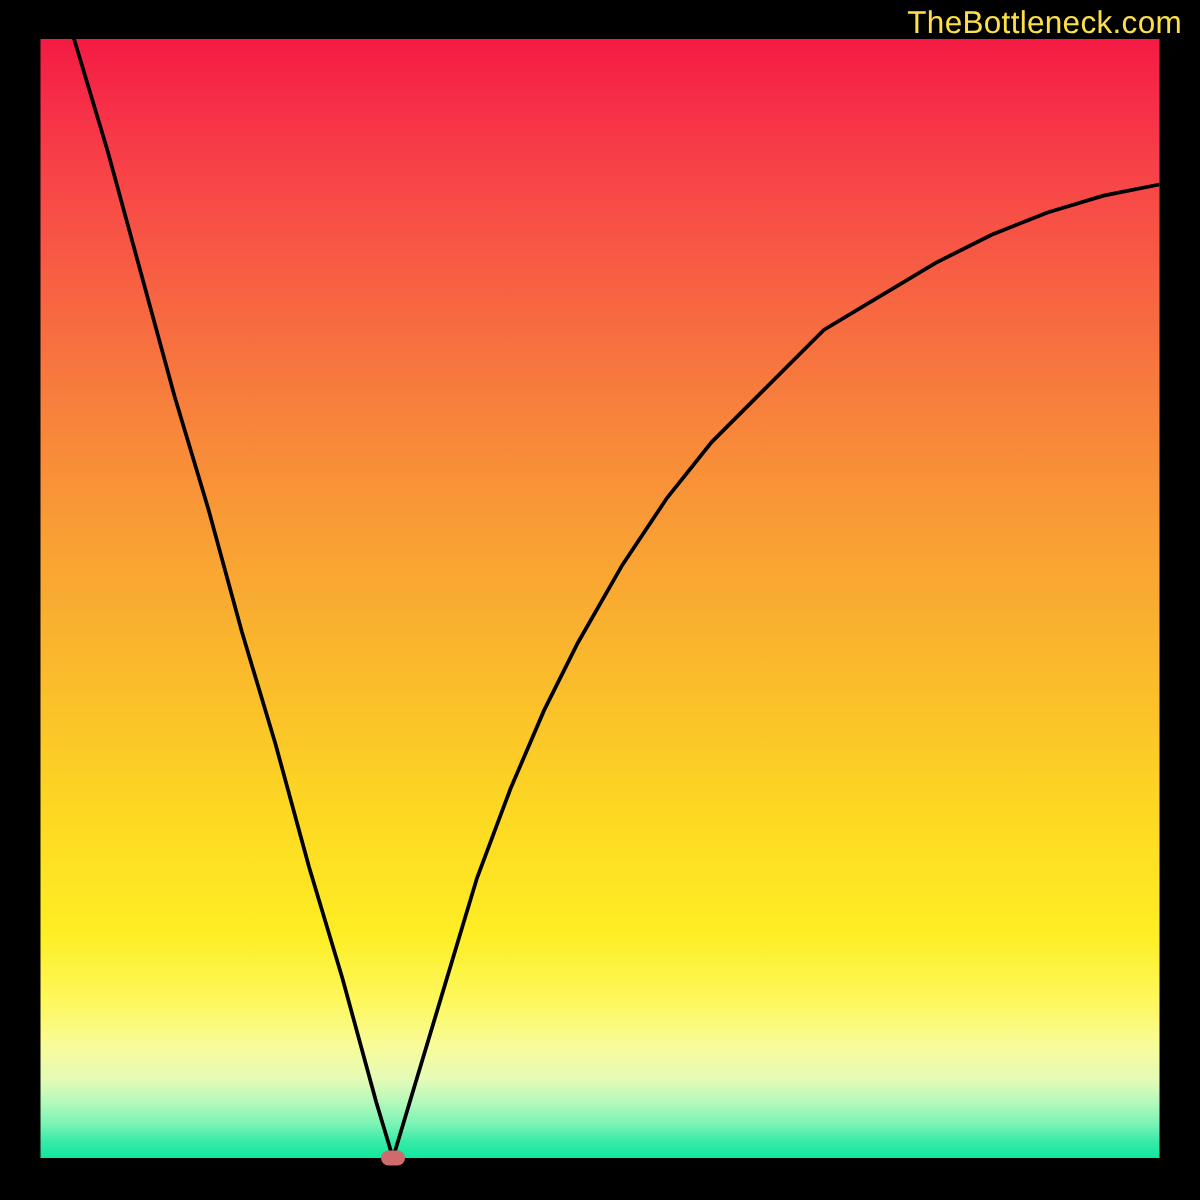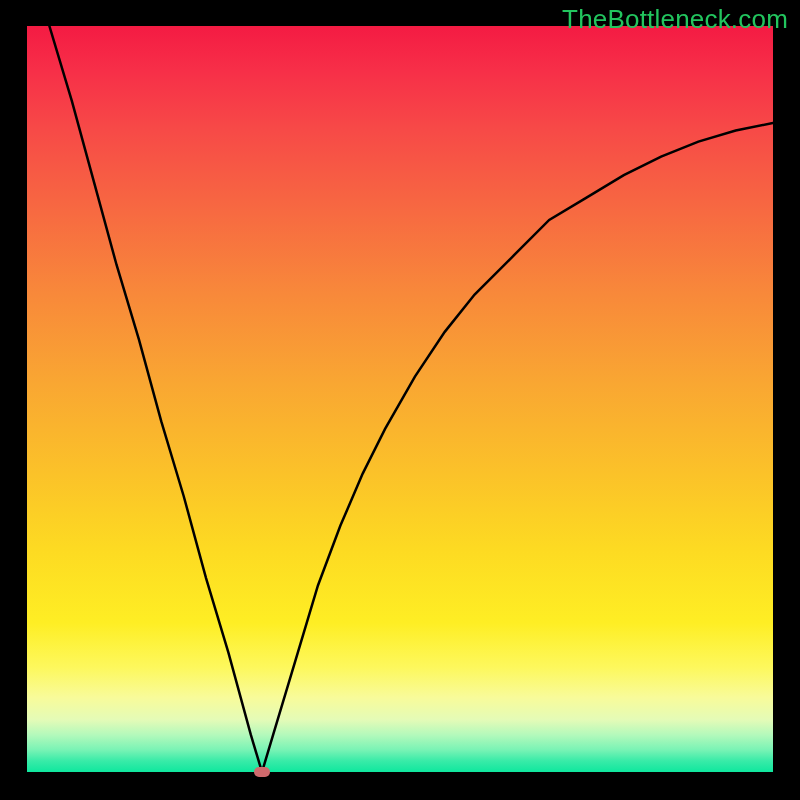--- a/index.html
+++ b/index.html
@@ -41,22 +41,22 @@
       #b4f9bb 95%,
       #7af3b5 97%,
       #39eba8 98.5%,
       #0fe79e 100%
     );
   }
   .watermark {
     position: absolute;
     top: 4px;
     right: 12px;
-    color: #22c55e;
-    font-size: 26px;
+    color: #fde047;
+    font-size: 21px;
     font-weight: 500;
     letter-spacing: 0.2px;
     user-select: none;
     pointer-events: none;
     z-index: 10;
   }
   svg.curve {
     position: absolute;
     left: 0;
     top: 0;

